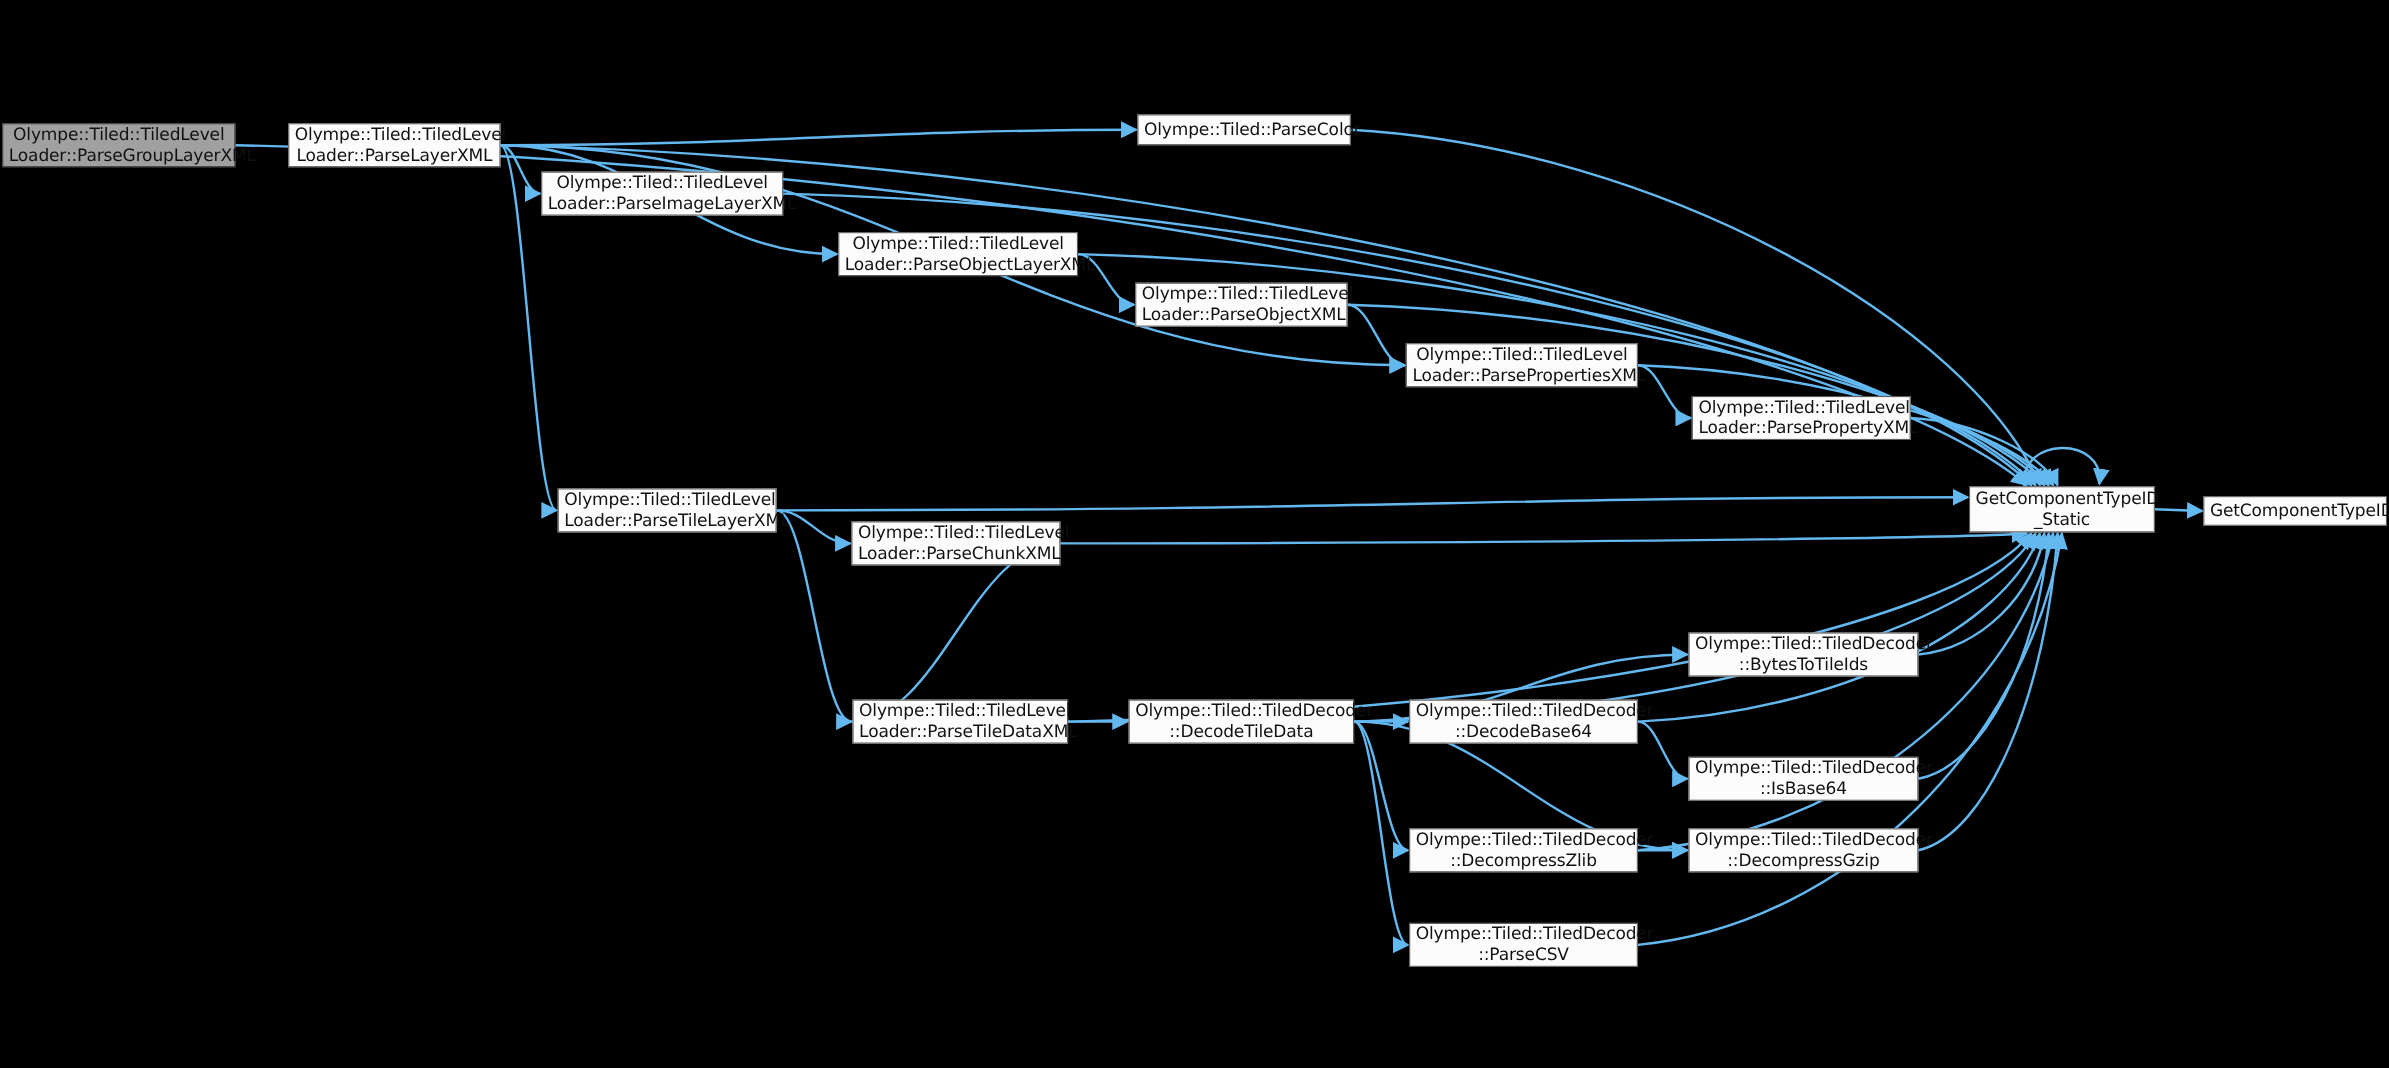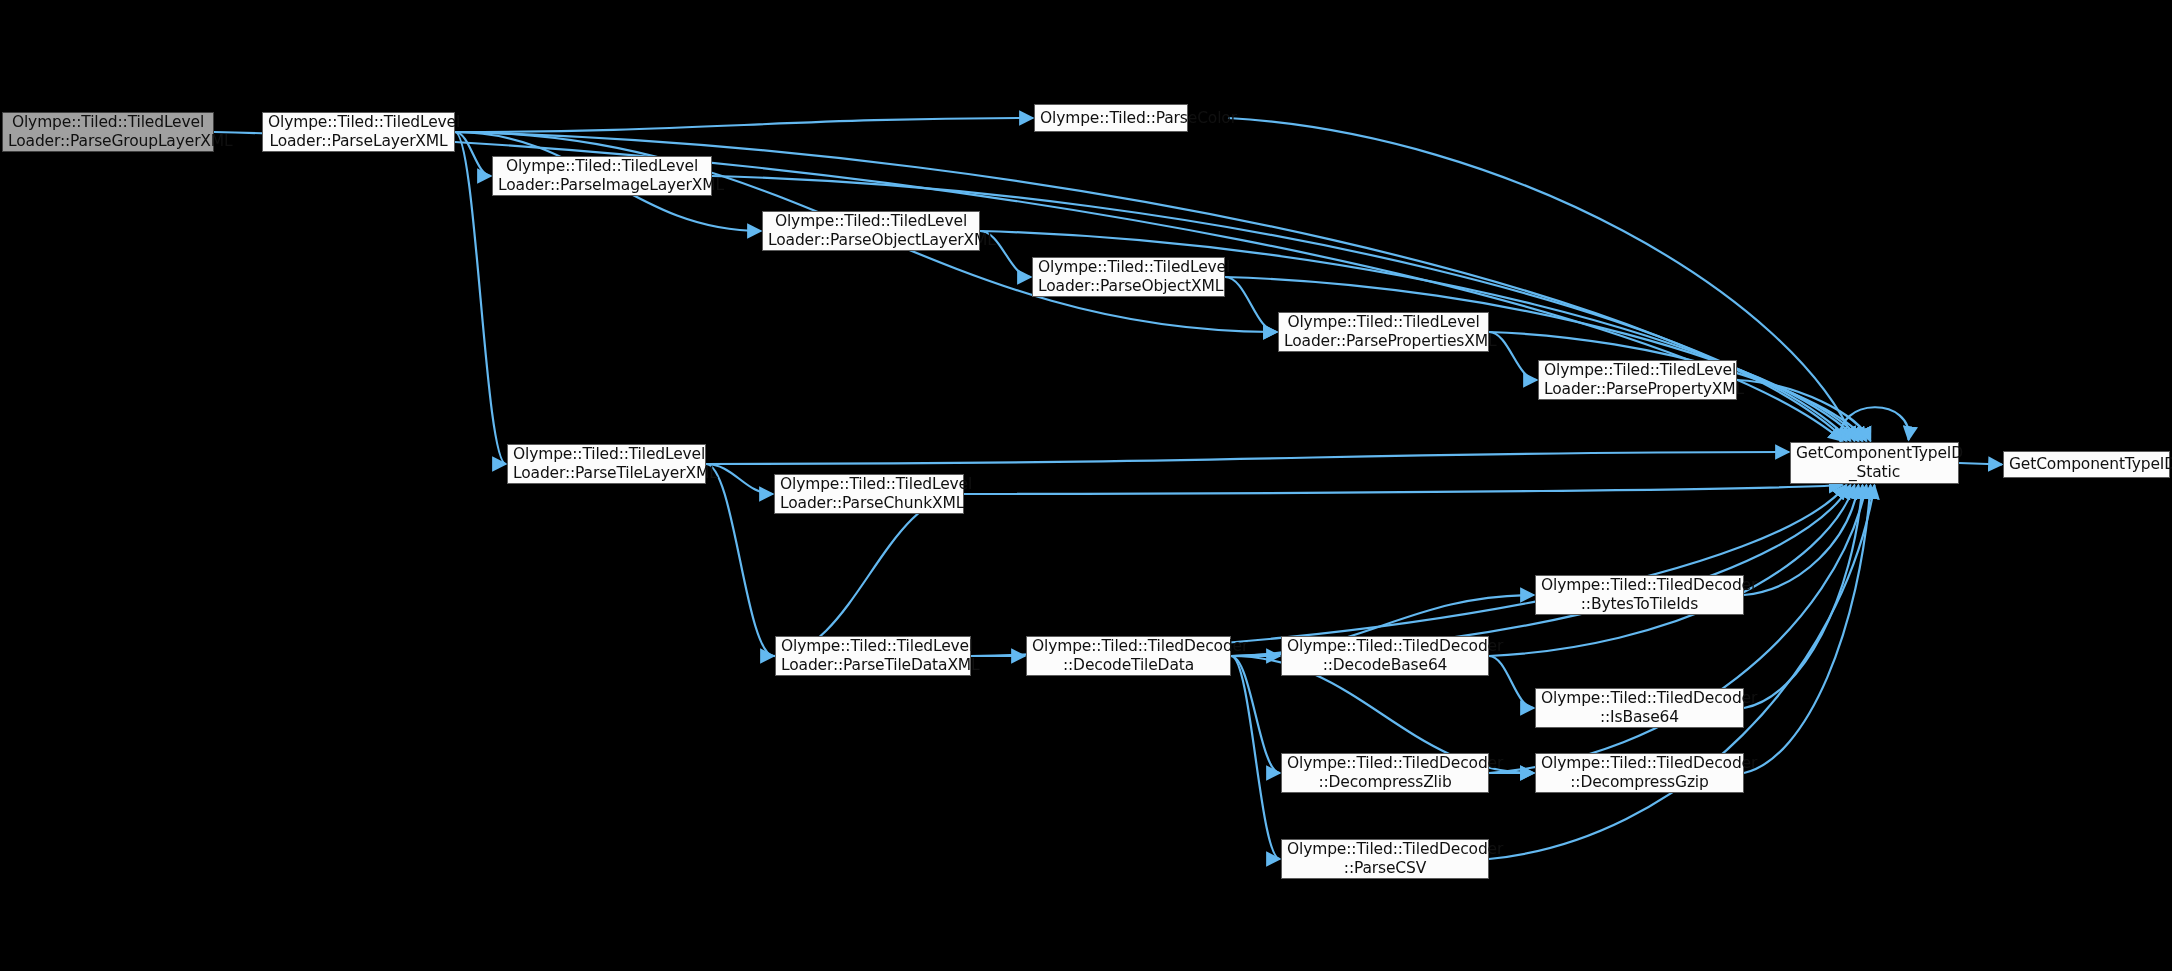--- a/index.html
+++ b/index.html
@@ -110,21 +110,21 @@
         <path d="M 1840.5 442 C 1834.5 396, 1914.5 396, 1908.5 440" marker-end="url(#arrow)"></path>
         <path d="M 2003 NaN L 1960 NaN" marker-end="url(#arrow)"></path>
         <path d="M 1959 463 L 2002 464.5" marker-end="url(#arrow)"></path>
       </g>
   </svg>
   <div id="node-layer">
       <div class="node highlight" style="left: 2px; top: 112px; width: 212px; height: 40px;"><span class="label">Olympe::Tiled::TiledLevel
 Loader::ParseGroupLayerXML</span></div>
       <div class="node" style="left: 262px; top: 112px; width: 193px; height: 40px;"><span class="label">Olympe::Tiled::TiledLevel
 Loader::ParseLayerXML</span></div>
-      <div class="node" style="left: 1034px; top: 104px; width: 154px; height: 28px;"><span class="label">Olympe::Tiled::ParseColor</span></div>
+      <div class="node" style="left: 1034px; top: 104px; width: 194px; height: 28px;"><span class="label">Olympe::Tiled::ParseColor</span></div>
       <div class="node" style="left: 492px; top: 156px; width: 220px; height: 40px;"><span class="label">Olympe::Tiled::TiledLevel
 Loader::ParseImageLayerXML</span></div>
       <div class="node" style="left: 762px; top: 211px; width: 218px; height: 40px;"><span class="label">Olympe::Tiled::TiledLevel
 Loader::ParseObjectLayerXML</span></div>
       <div class="node" style="left: 1032px; top: 257px; width: 193px; height: 40px;"><span class="label">Olympe::Tiled::TiledLevel
 Loader::ParseObjectXML</span></div>
       <div class="node" style="left: 1278px; top: 312px; width: 211px; height: 40px;"><span class="label">Olympe::Tiled::TiledLevel
 Loader::ParsePropertiesXML</span></div>
       <div class="node" style="left: 1538px; top: 360px; width: 199px; height: 40px;"><span class="label">Olympe::Tiled::TiledLevel
 Loader::ParsePropertyXML</span></div>

